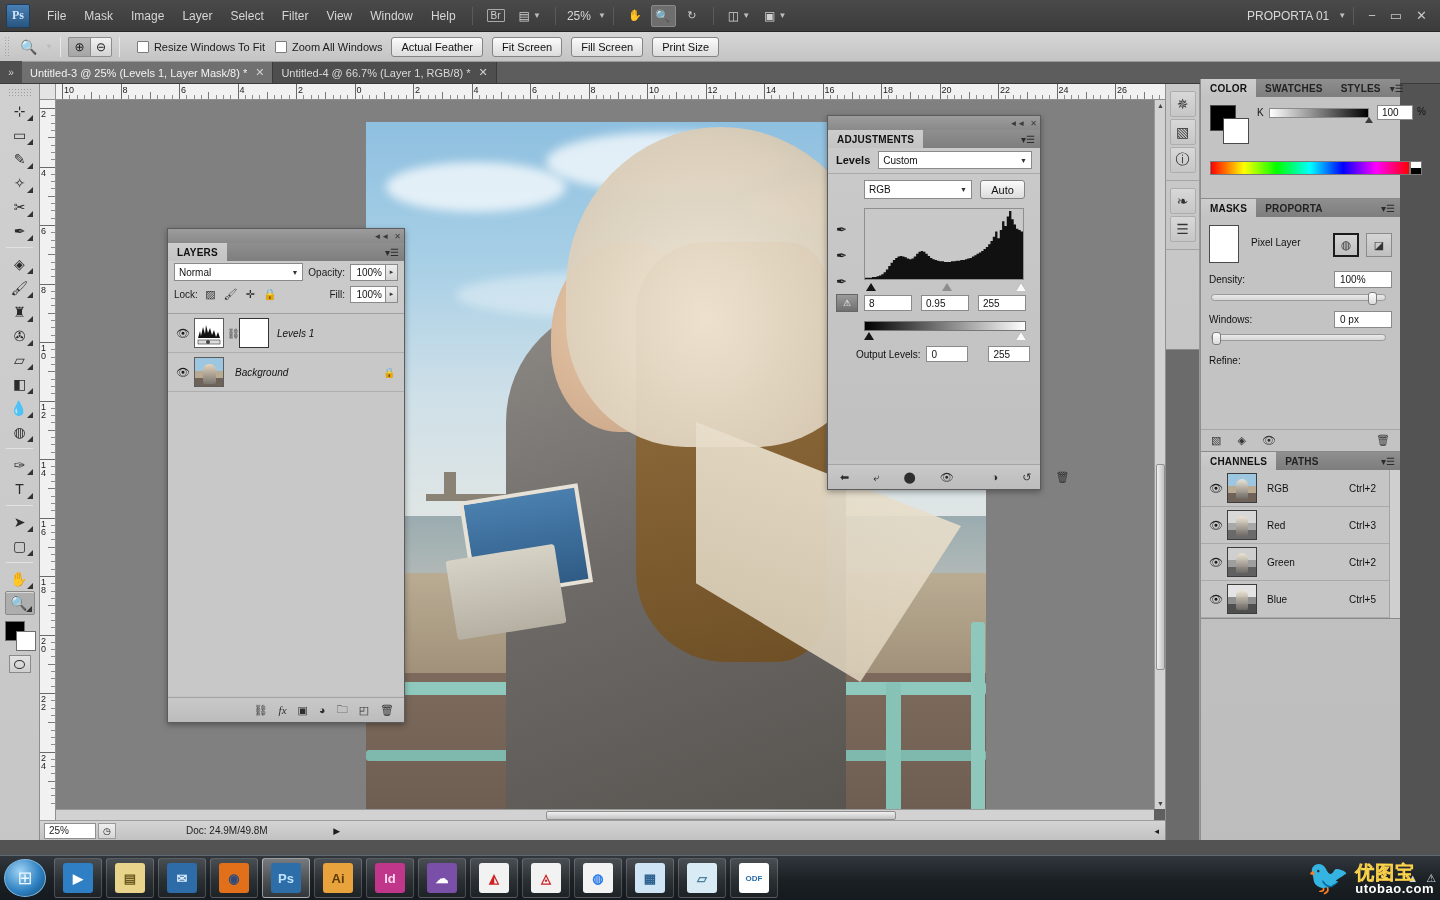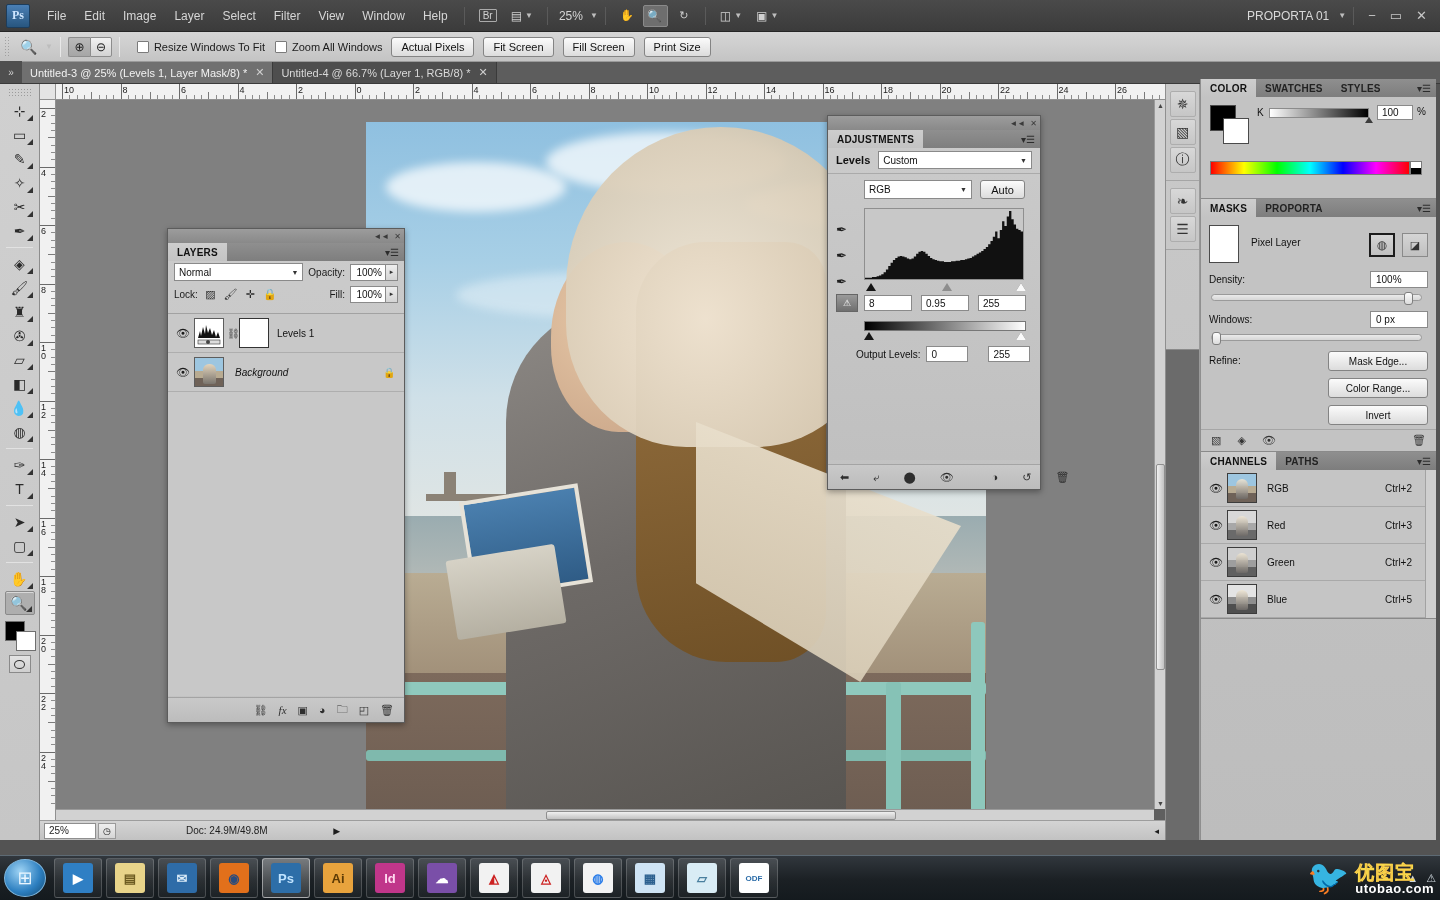--- a/index.html
+++ b/index.html
@@ -227,21 +227,21 @@
   .layer-list{position:absolute;left:0;right:0;top:84px;bottom:26px;
     background:#c8c8c8;border-top:1px solid #a2a2a2;overflow:hidden;}
   .layer-row{display:flex;align-items:center;height:39px;
     border-bottom:1px solid #aeaeae;padding-left:4px;}
   .eye{width:22px;text-align:center;font-size:11px;color:#1a1a1a;}
   .thumb-box{width:30px;height:30px;border:1px solid #5d5d5d;background:#fff;
     margin-right:3px;overflow:hidden;position:relative;}
   .link-ico{width:12px;font-size:10px;color:#333;text-align:center;}
   .mask-thumb{width:30px;height:30px;border:1px solid #333;background:#fff;
     margin-right:8px;}
-  .layer-name{font-size:10px;color:#111;}
+  .layer-name{font-size:10px;color:#111;font-style:italic;}
   .layer-name.italic{font-style:italic;}
   .lock-right{margin-left:auto;margin-right:8px;font-size:10px;color:#333;}
   .panel-foot{position:absolute;left:0;right:0;bottom:0;height:25px;
     background:linear-gradient(#c9c9c9,#bcbcbc);border-top:1px solid #a4a4a4;
     display:flex;align-items:center;justify-content:flex-end;gap:11px;
     padding-right:10px;font-size:11px;color:#2e2e2e;}
 
   
   #adjust-panel{left:827px;top:115px;width:214px;height:375px;}
   .adj-row1{display:flex;align-items:center;height:24px;padding:0 8px;gap:8px;}
@@ -280,21 +280,21 @@
     background:linear-gradient(#c9c9c9,#bfbfbf);border-right:1px solid #9a9a9a;
     border-left:1px solid #8f8f8f;}
   .dock-icons .grp{border-bottom:1px solid #a5a5a5;padding:5px 0;}
   .dock-ico{width:26px;height:26px;margin:2px auto;display:flex;
     align-items:center;justify-content:center;font-size:14px;color:#333;
     background:linear-gradient(#d8d8d8,#c6c6c6);border:1px solid #adadad;
     border-radius:2px;cursor:default;}
   .dock-filler{position:absolute;left:0;right:0;top:265px;bottom:0;
     background:#6b6b6b;border-top:1px solid #8a8a8a;}
 
-  .rightdock{position:absolute;left:1200px;top:79px;width:236px;height:761px;
+  .rightdock{position:absolute;left:1200px;top:79px;width:200px;height:761px;
     background:linear-gradient(#c6c6c6,#bdbdbd);border-left:1px solid #8f8f8f;}
   .rd-panel{border-bottom:1px solid #8a8a8a;background:#c3c3c3;}
   .rd-tabs{height:18px;background:linear-gradient(#8f8f8f,#7d7d7d);display:flex;}
 
   
   .color-body{height:101px;position:relative;padding:7px 8px;}
   .cs-fore{position:absolute;left:9px;top:8px;width:26px;height:26px;
     background:#000;border:1px solid #4a4a4a;}
   .cs-back{position:absolute;left:22px;top:21px;width:26px;height:26px;
     background:#fff;border:1px solid #4a4a4a;}
@@ -395,21 +395,21 @@
   .pier{position:absolute;background:#8b8276;}
 </style>
 </head>
 <body>
 
 <div id="app">
 
   <div class="menubar">
     <div class="ps-logo">Ps</div>
     <div class="menu-item">File</div>
-    <div class="menu-item">Edit</div>
+    <div class="menu-item">Mask</div>
     <div class="menu-item">Image</div>
     <div class="menu-item">Layer</div>
     <div class="menu-item">Select</div>
     <div class="menu-item">Filter</div>
     <div class="menu-item">View</div>
     <div class="menu-item">Window</div>
     <div class="menu-item">Help</div>
     <div class="mb-sep"></div>
     <div class="mb-btn">
       <span style="border:1px solid #aaa;padding:0 3px;font-size:10px;border-radius:1px;">Br</span>
@@ -457,21 +457,21 @@
     </div>
     <div class="opt-sep"></div>
     <div class="chk">
       <div class="chkbox"></div>
       <span>Resize Windows To Fit</span>
     </div>
     <div class="chk">
       <div class="chkbox"></div>
       <span>Zoom All Windows</span>
     </div>
-    <div class="pbtn">Actual Pixels</div>
+    <div class="pbtn">Actual Feather</div>
     <div class="pbtn">Fit Screen</div>
     <div class="pbtn">Fill Screen</div>
     <div class="pbtn">Print Size</div>
   </div>
 
   <div class="tabbar">
     <div class="tabbar-arrows">»</div>
     <div class="tab active">
       <span>Untitled-3 @ 25% (Levels 1, Layer Mask/8) *</span>
       <span class="x">✕</span>
@@ -1067,25 +1067,20 @@
         </div>
         <div class="mrow">
           <div class="mlabel">Windows:</div>
           <div class="mfield" style="margin-left:auto;">0 px</div>
         </div>
         <div class="slider-track" style="margin:0 6px 10px 2px;">
           <div class="slider-knob" style="left:0;"></div>
         </div>
         <div class="mrow" style="align-items:flex-start;">
           <div class="mlabel" style="margin-top:4px;">Refine:</div>
-          <div style="margin-left:auto;display:flex;flex-direction:column;gap:7px;">
-            <div class="refbtn">Mask Edge...</div>
-            <div class="refbtn">Color Range...</div>
-            <div class="refbtn">Invert</div>
-          </div>
         </div>
       </div>
       <div class="mask-foot">
         <span>▧</span>
         <span>◈</span>
         <span>👁</span>
         <span style="margin-left:auto;">🗑</span>
       </div>
     </div>
 

